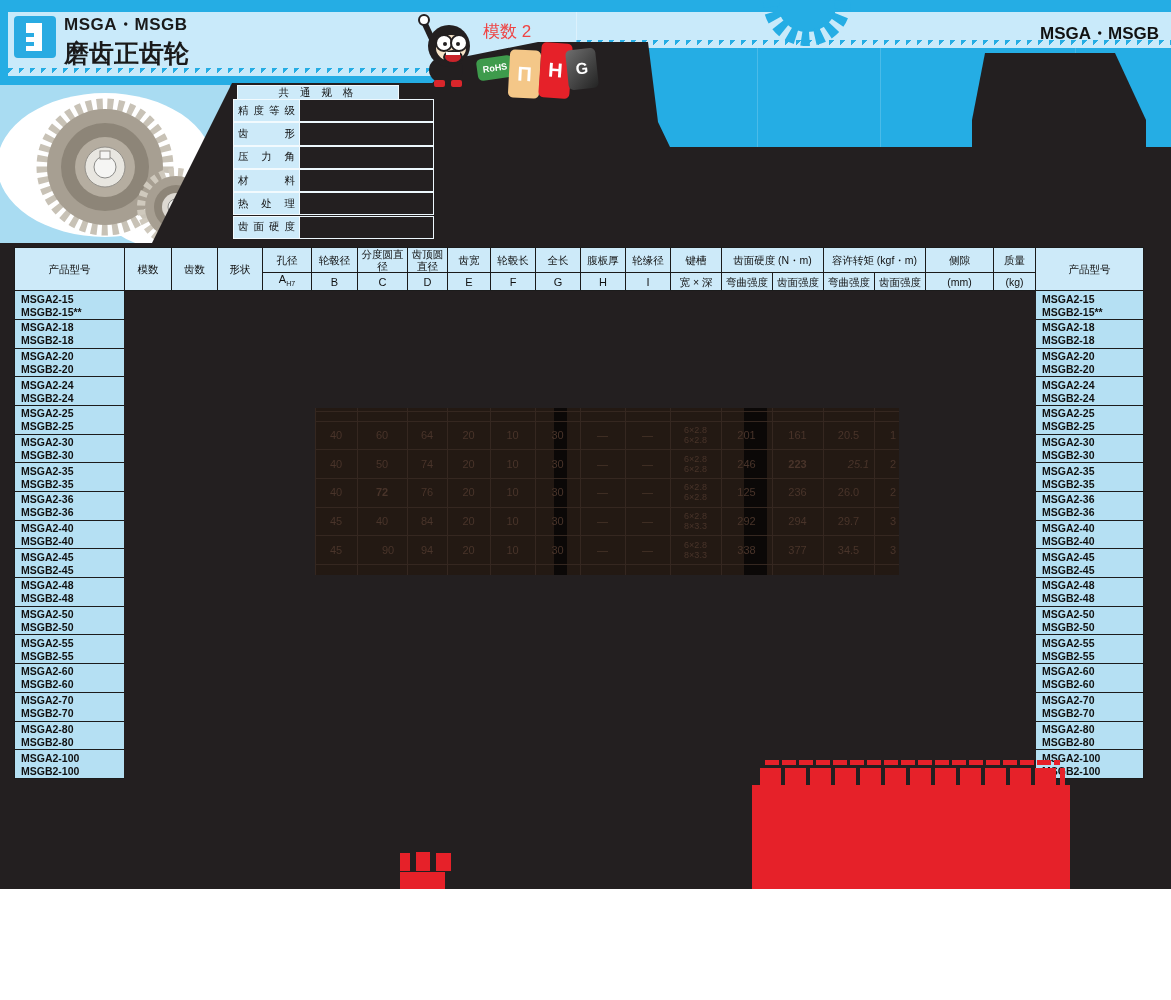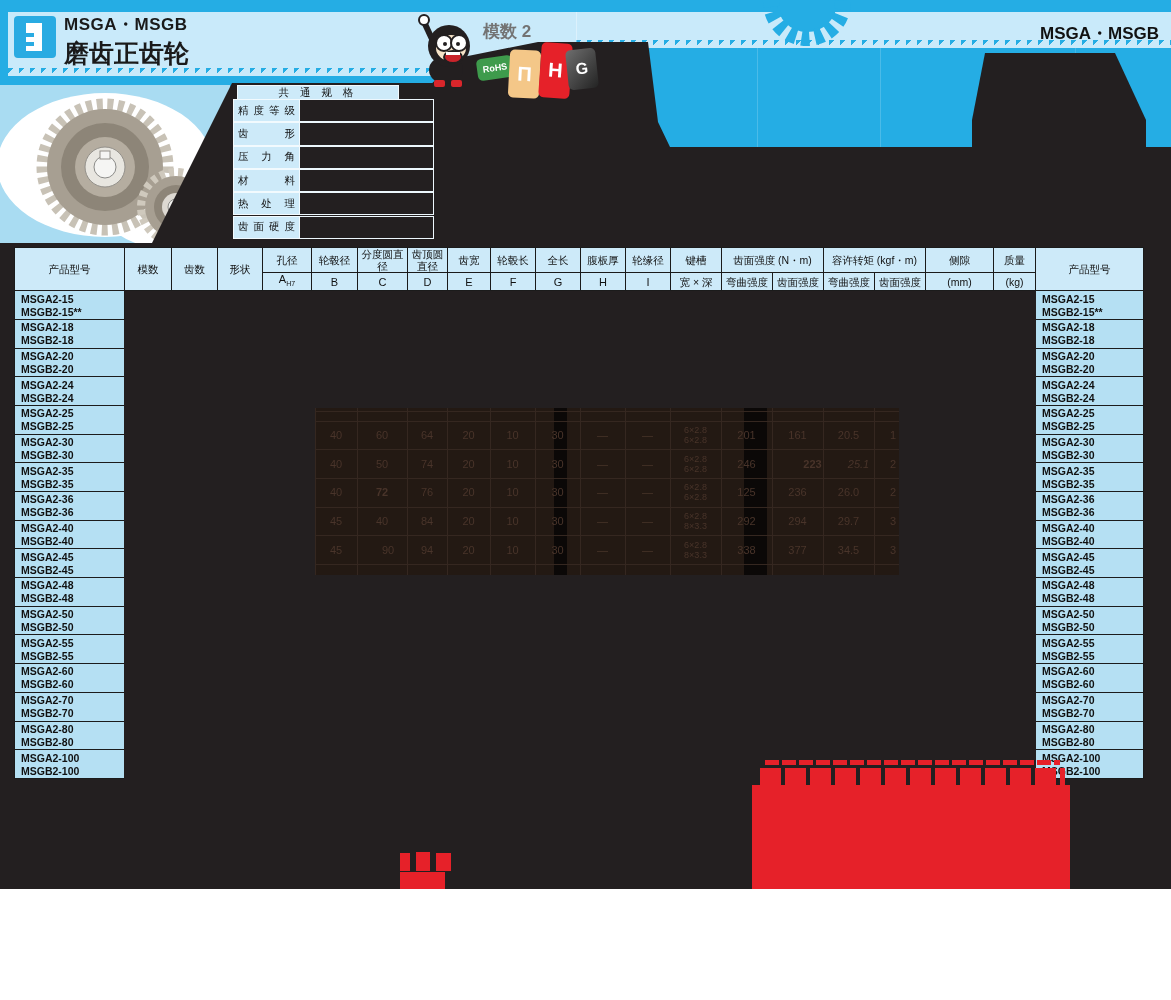--- a/index.html
+++ b/index.html
@@ -25,21 +25,21 @@
      clip-path:polygon(82px 0,300px 0,322px 37px,322px 164px,0 164px);}
   .blob-mid{left:420px;top:42px;width:250px;height:205px;
      clip-path:polygon(0 53px,38px 16px,118px 0,228px 0,238px 80px,250px 105px,250px 205px,0 205px);}
   .blob-right{left:972px;top:53px;width:174px;height:194px;
      clip-path:polygon(13px 0,143px 0,174px 67px,174px 194px,0 194px,0 67px);}
   
   .logo-box{left:14px;top:16px;width:42px;height:42px;background:#29abe2;border-radius:4px;z-index:5;}
   .title-left{left:64px;top:13px;z-index:5;color:#1a1a1a;}
   .title-left .code{font-size:17px;font-weight:bold;letter-spacing:.5px;}
   .title-left .name{font-size:25px;font-weight:bold;margin-top:1px;}
-  .module-label{left:483px;top:20px;z-index:5;font-size:17px;font-weight:bold;color:#737373;}
+  .module-label{left:483px;top:20px;z-index:5;font-size:17px;font-weight:normal;color:#ef4444;}
   .title-right{left:1040px;top:22px;z-index:5;font-size:17px;font-weight:bold;color:#111;}
   
   .mascot{z-index:5;}
   .badge{z-index:5;border-radius:5px;display:flex;align-items:center;justify-content:center;
          font-weight:bold;color:#fff;}
   .badge-rohs{left:477px;top:57px;width:36px;height:22px;background:#3e9b4c;font-size:9px;transform:rotate(-8deg);}
   .badge-grind{left:509px;top:50px;width:31px;height:48px;background:#f4c788;color:#fff;font-size:20px;transform:rotate(3deg);}
   .badge-heat{left:540px;top:43px;width:31px;height:55px;background:#e62129;font-size:20px;transform:rotate(4deg);}
   .badge-ground{left:567px;top:49px;width:30px;height:40px;background:linear-gradient(135deg,#6e6e6e,#232323);font-size:16px;transform:rotate(-6deg);}
   
@@ -240,21 +240,21 @@
           <th>孔径</th>
           <th>轮毂径</th>
           <th>分度圆直径</th>
           <th>齿顶圆直径</th>
           <th>齿宽</th>
           <th>轮毂长</th>
           <th>全长</th>
           <th>腹板厚</th>
           <th>轮缘径</th>
           <th>键槽</th>
-          <th colspan="2">齿面强度 (N・m)</th>
+          <th colspan="2">齿面硬度 (N・m)</th>
           <th colspan="2">容许转矩 (kgf・m)</th>
           <th>侧隙</th>
           <th>质量</th>
           <th rowspan="2">产品型号</th>
         </tr>
         <tr>
           <th class="sub"><span>A</span><sub>H7</sub></th>
           <th class="sub">B</th>
           <th class="sub">C</th>
           <th class="sub">D</th>
@@ -493,21 +493,21 @@
       <div class="fcell" style="left: 132px; width: 43px; top: 41.2px;">20</div>
       <div class="fcell" style="left: 175px; width: 45px; top: 41.2px;">10</div>
       <div class="fcell" style="left: 220px; width: 45px; top: 41.2px;">30</div>
       <div class="fcell" style="left: 265px; width: 45px; top: 41.2px;">—</div>
       <div class="fcell" style="left: 310px; width: 45px; top: 41.2px;">—</div>
       <div class="fcell fkey" style="left: 355px; width: 51px; top: 41.2px;">
         <div>6×2.8</div>
         <div>6×2.8</div>
       </div>
       <div class="fcell" style="left: 406px; width: 51px; top: 41.2px;">246</div>
-      <div class="fcell" style="left: 472px; width: 51px; top: 41.2px; font-weight: bold;">223</div>
+      <div class="fcell" style="left: 457px; width: 51px; top: 41.2px; font-weight: bold;">223</div>
       <div class="fcell" style="left: 518px; width: 51px; top: 41.2px; font-style: italic;">25.1</div>
       <div class="fcell" style="left: 559px; width: 38px; top: 41.2px;">2</div>
       <div class="fcell" style="left: 0px; width: 42px; top: 69.9px;">40</div>
       <div class="fcell" style="left: 42px; width: 50px; top: 69.9px; font-weight: bold;">72</div>
       <div class="fcell" style="left: 92px; width: 40px; top: 69.9px;">76</div>
       <div class="fcell" style="left: 132px; width: 43px; top: 69.9px;">20</div>
       <div class="fcell" style="left: 175px; width: 45px; top: 69.9px;">10</div>
       <div class="fcell" style="left: 220px; width: 45px; top: 69.9px;">30</div>
       <div class="fcell" style="left: 265px; width: 45px; top: 69.9px;">—</div>
       <div class="fcell" style="left: 310px; width: 45px; top: 69.9px;">—</div>

